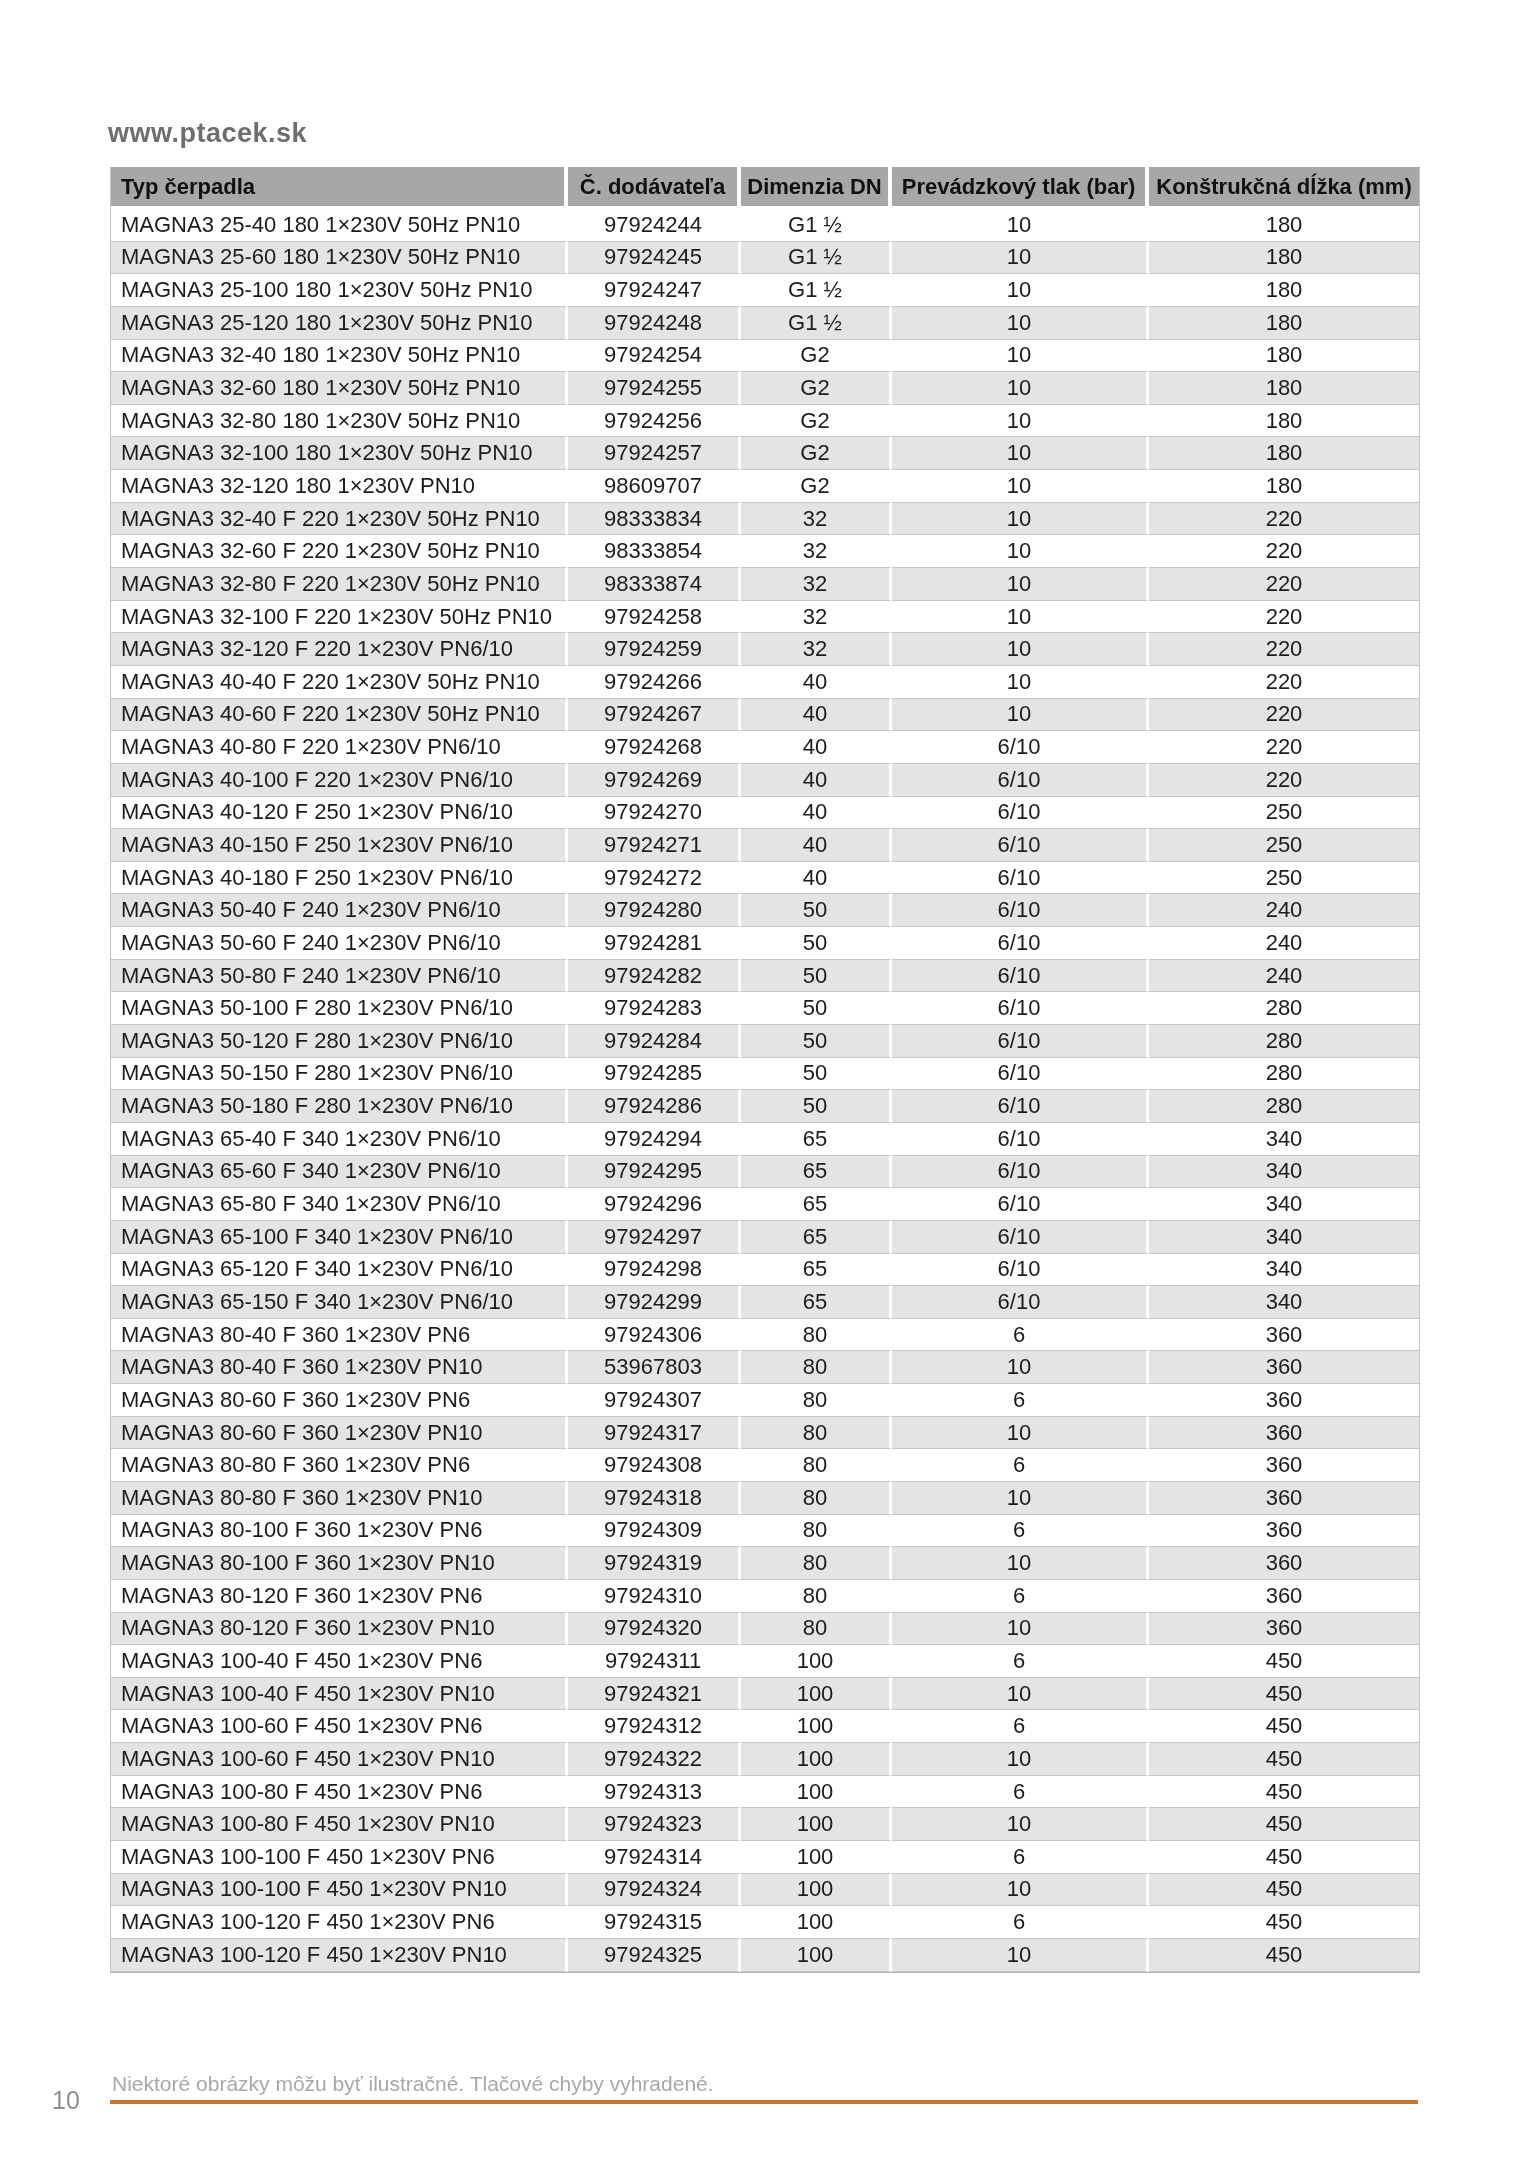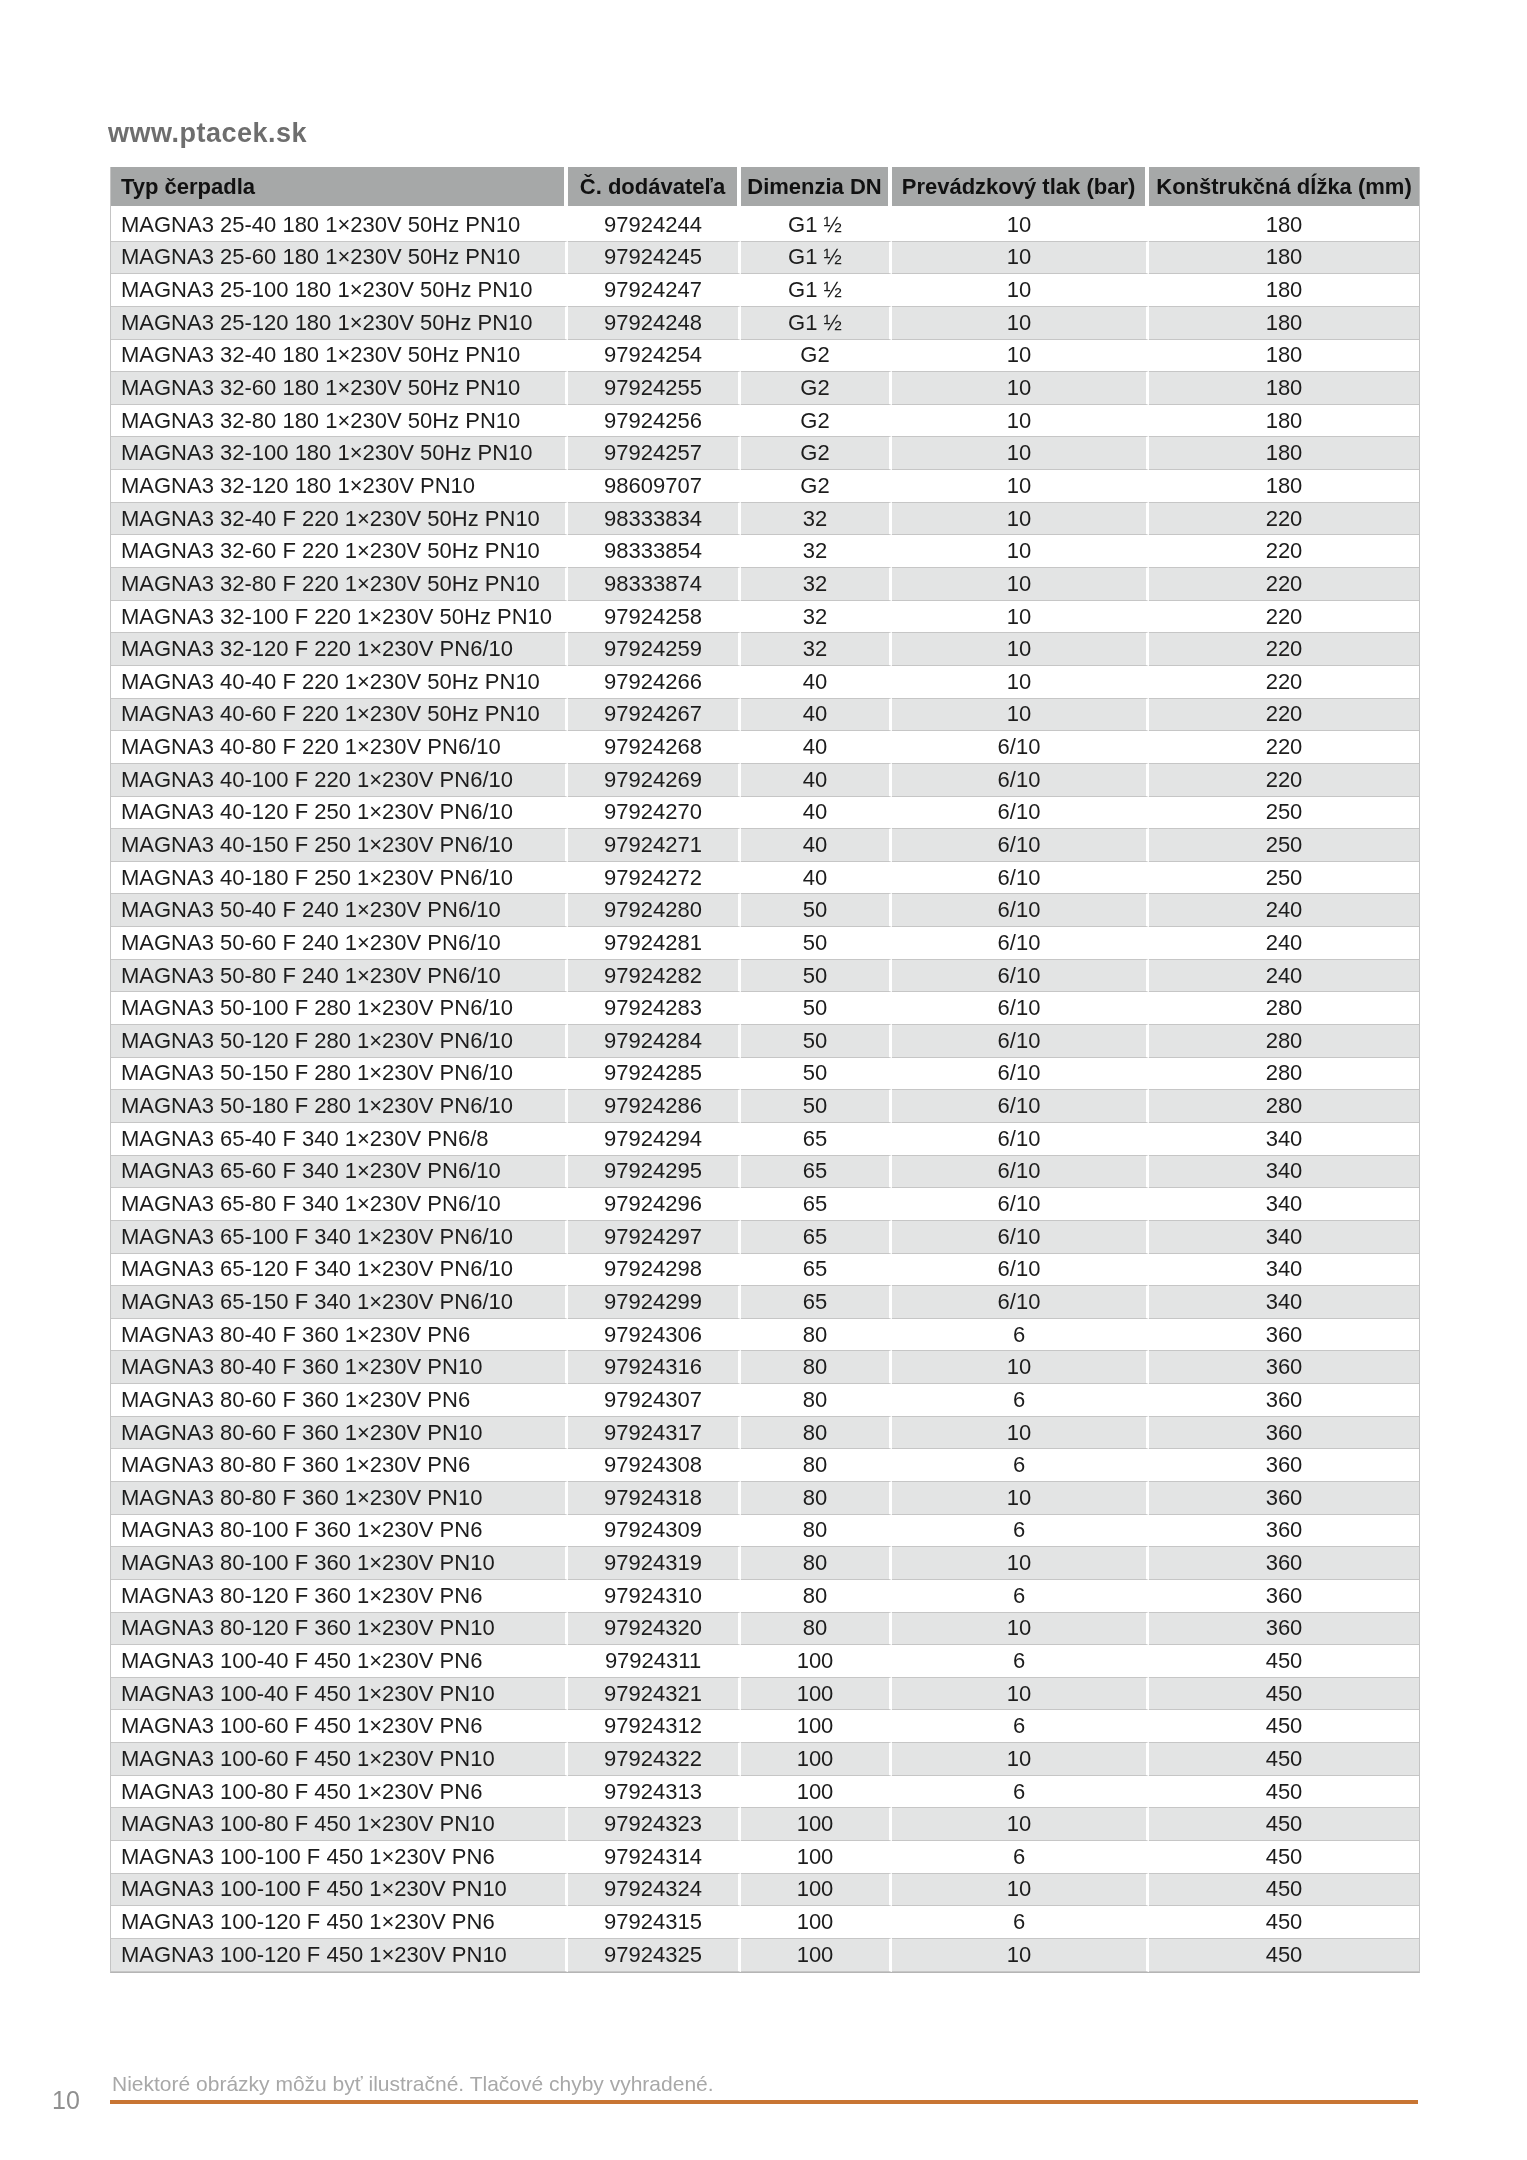--- a/index.html
+++ b/index.html
@@ -313,21 +313,21 @@
           <td>280</td>
         </tr>
         <tr>
           <td>MAGNA3 50-180 F 280 1×230V PN6/10</td>
           <td>97924286</td>
           <td>50</td>
           <td>6/10</td>
           <td>280</td>
         </tr>
         <tr>
-          <td>MAGNA3 65-40 F 340 1×230V PN6/8</td>
+          <td>MAGNA3 65-40 F 340 1×230V PN6/10</td>
           <td>97924294</td>
           <td>65</td>
           <td>6/10</td>
           <td>340</td>
         </tr>
         <tr>
           <td>MAGNA3 65-60 F 340 1×230V PN6/10</td>
           <td>97924295</td>
           <td>65</td>
           <td>6/10</td>
@@ -363,21 +363,21 @@
         </tr>
         <tr>
           <td>MAGNA3 80-40 F 360 1×230V PN6</td>
           <td>97924306</td>
           <td>80</td>
           <td>6</td>
           <td>360</td>
         </tr>
         <tr>
           <td>MAGNA3 80-40 F 360 1×230V PN10</td>
-          <td>97924316</td>
+          <td>53967803</td>
           <td>80</td>
           <td>10</td>
           <td>360</td>
         </tr>
         <tr>
           <td>MAGNA3 80-60 F 360 1×230V PN6</td>
           <td>97924307</td>
           <td>80</td>
           <td>6</td>
           <td>360</td>

